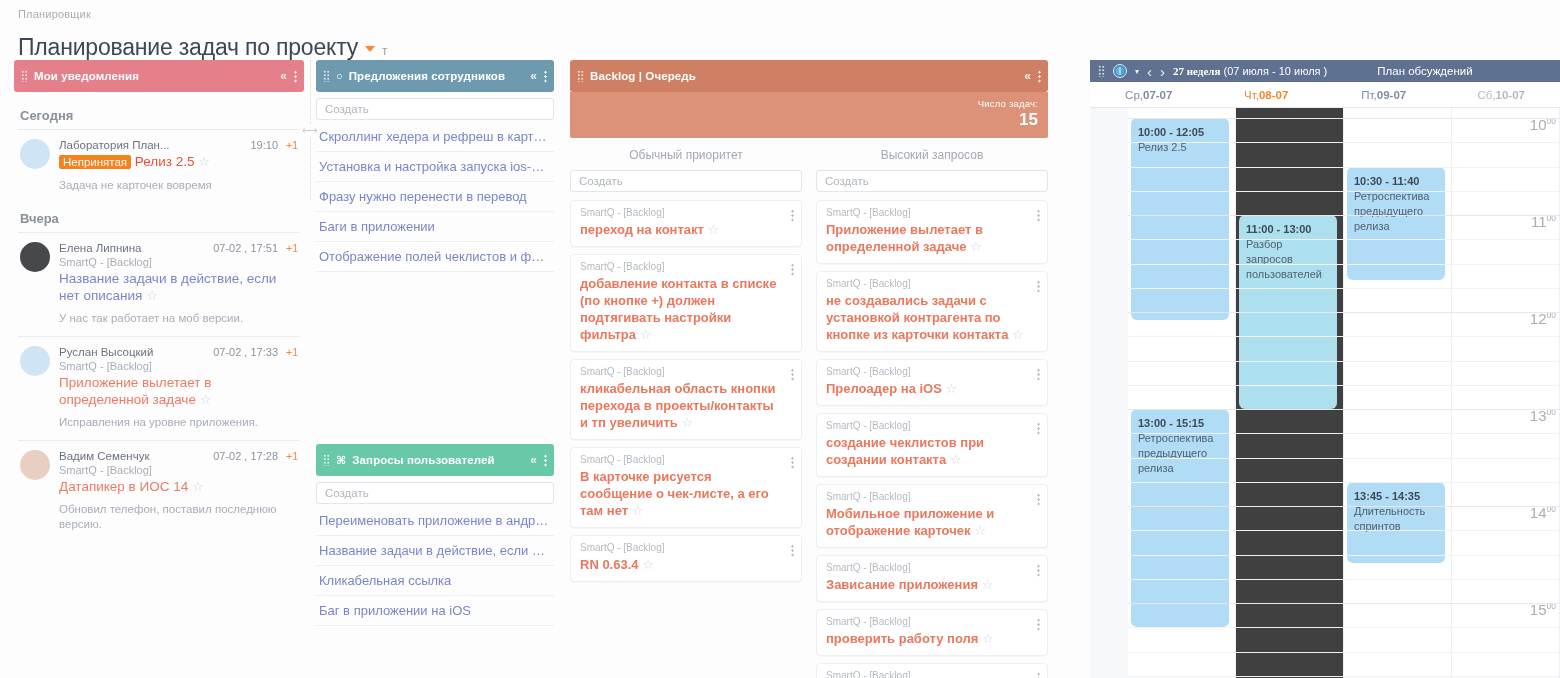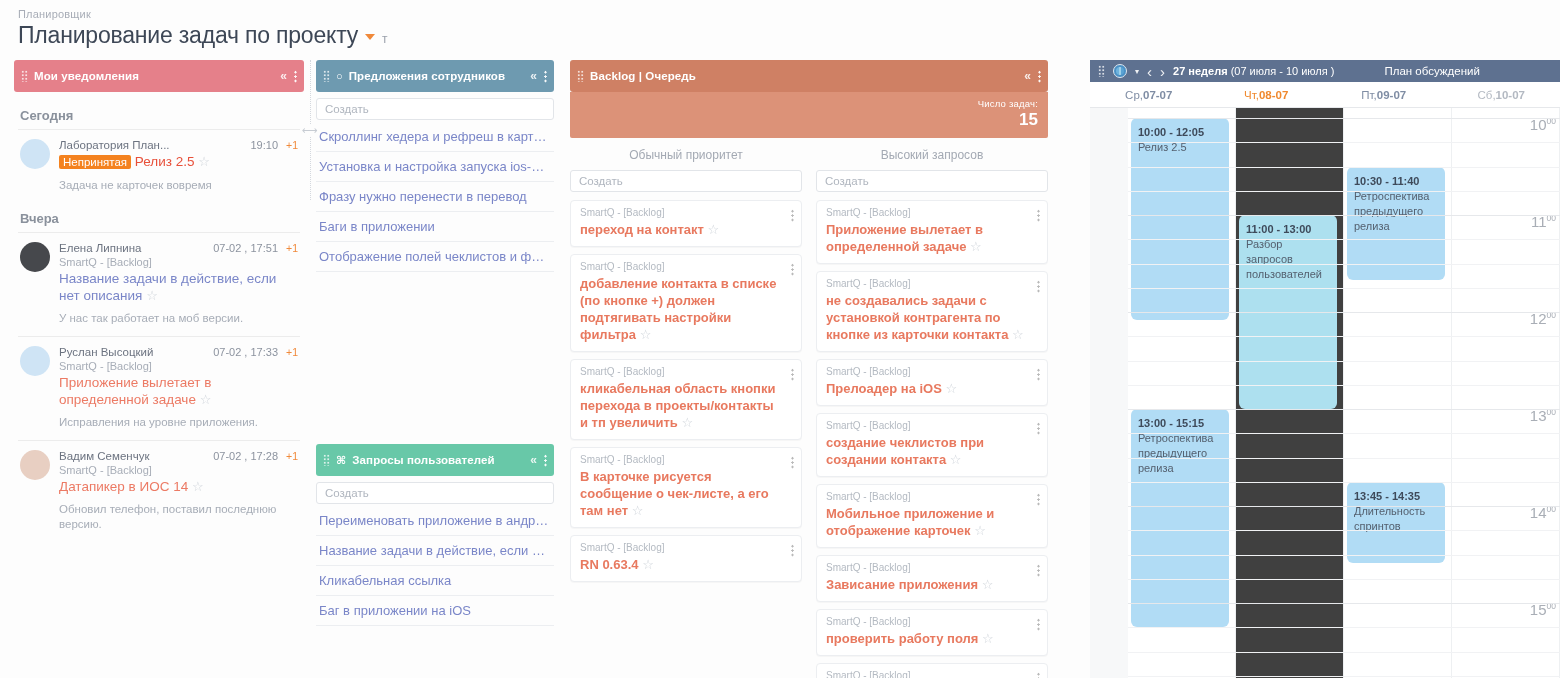--- a/index.html
+++ b/index.html
@@ -9,21 +9,21 @@
     background: #fdfdfd;
     font-family: "Liberation Sans", "DejaVu Sans", sans-serif;
     overflow: hidden;
     color: #3c4858;
   }
   .page { position: relative; width: 1560px; height: 678px; }
 
   
   .hdr { position: absolute; left: 18px; top: 8px; }
   .hdr-eyebrow { font-size: 11px; color: #a8adb7; letter-spacing: .2px; }
-  .hdr-row { display: flex; align-items: baseline; gap: 7px; margin-top: 2px; }
+  .hdr-row { display: flex; align-items: baseline; gap: 7px; margin-top: 14px; }
   .hdr-title { font-size: 23px; font-weight: 400; color: #3d4756; letter-spacing: -.2px; }
   .caret-down { width: 0; height: 0; border-left: 5px solid transparent; border-right: 5px solid transparent;
                 border-top: 6px solid #f0893a; display:inline-block; position: relative; top: -3px; cursor: pointer; }
   .hdr-t { font-size: 12px; color: #9aa0ab; cursor: pointer; }
 
   
   .panel { position: absolute; }
   .pnl-head {
     height: 22px; border-radius: 3px; display: flex; align-items: center;
     padding: 16px 7px; color: #fff; font-size: 11.5px; font-weight: 700; gap: 6px;
@@ -101,21 +101,21 @@
   
   #calendar { left: 1090px; top: 60px; width: 470px; height: 618px; }
   .cal-head { height: 22px; background: #5e7190; color: #fff; display: flex; align-items: center;
     gap: 8px; padding: 0 8px; font-size: 11.5px; }
   .cal-globe { width: 14px; height: 14px; border-radius: 50%; background: #4a90c4;
     border: 1px solid #dfe6ef; position: relative; flex: 0 0 14px; }
   .cal-globe::after { content:""; position:absolute; inset:2px; border-radius:50%;
     background: linear-gradient(90deg,#6fb3dd 0 35%, #9fd1ea 35% 60%, #5aa3d4 60% 100%); }
   .cal-arrow { font-size: 15px; opacity: .9; cursor: pointer; line-height: 1; }
   .cal-week { font-size: 11px; font-weight: 400; white-space: nowrap; }
-  .cal-week b { font-weight: 700; }
+  .cal-week b { font-weight: 700; font-family: Liberation Serif, serif; }
   .cal-plan { margin-left: 42px; font-size: 11.5px; white-space: nowrap; }
   .cal-days { display: flex; height: 26px; background: #fff; border-bottom: 1px solid #e6e8eb; }
   .cal-day { flex: 1 1 0; display: flex; align-items: center; justify-content: center;
     font-size: 11.5px; color: #7f8da4; }
   .cal-day b { font-weight: 700; }
   .cal-day.today { color: #f0892e; }
   .cal-day.weekend { color: #b3b9c2; }
   .cal-grid { position: relative; height: 570px; overflow: hidden; background: #fff; }
   .cal-gutter { position: absolute; left: 0; top: 0; width: 38px; height: 100%; background: #f7f8f9; }
   .hour-lbl { position: absolute; right: 4px; font-size: 15px; color: #a9aeb6; }

